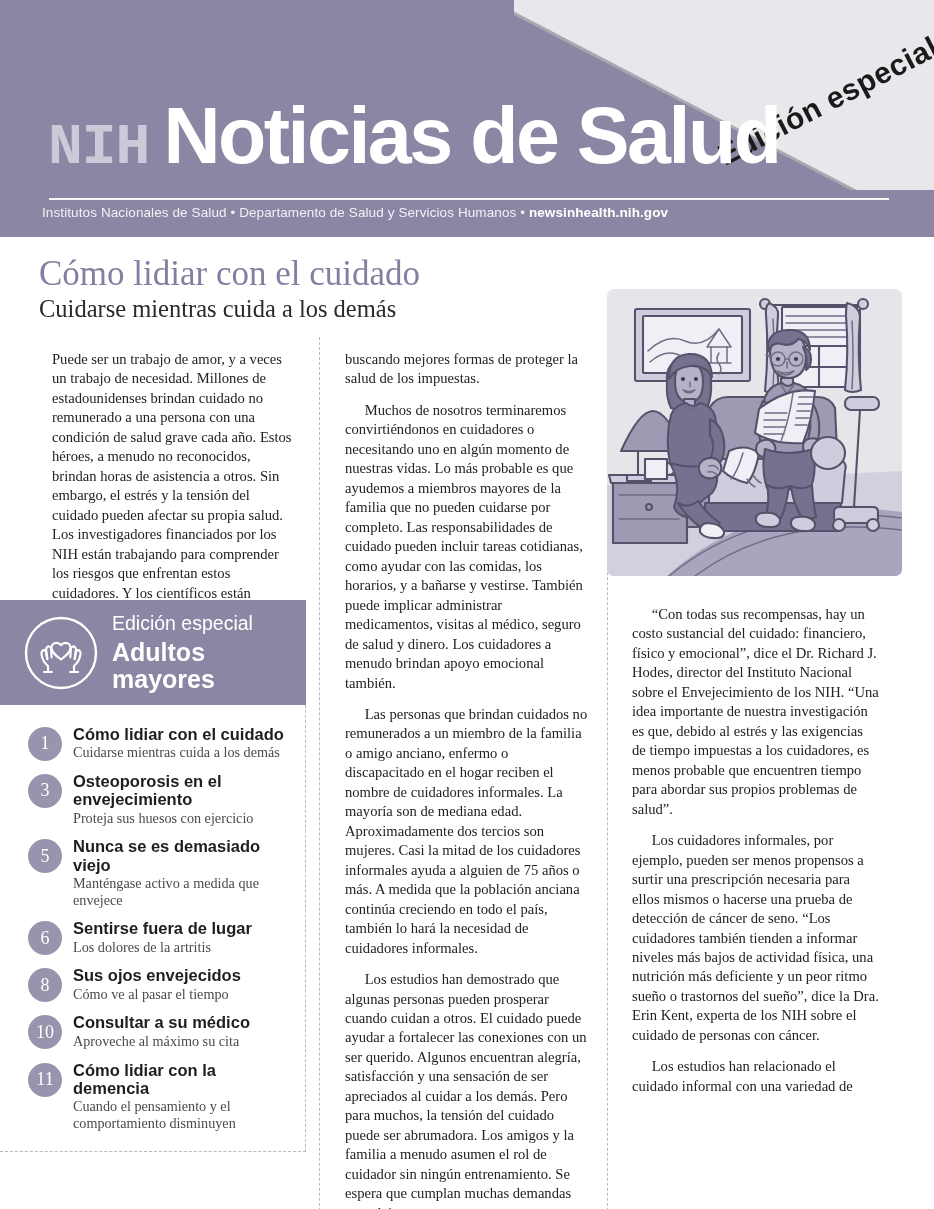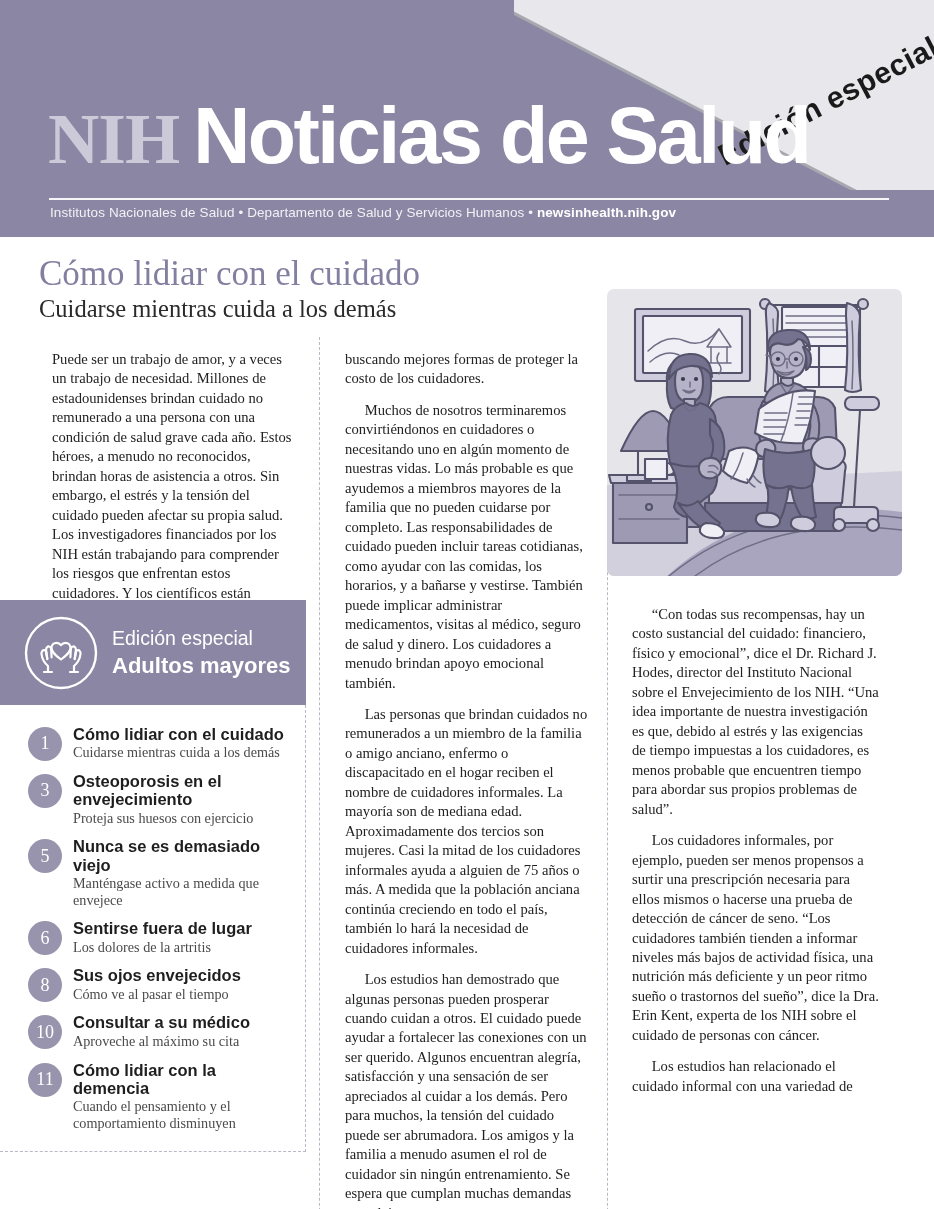--- a/index.html
+++ b/index.html
@@ -65,23 +65,23 @@
 
   .logo-row {
     position: absolute;
     left: 48px;
     top: 100px;
     display: flex;
     align-items: baseline;
     white-space: nowrap;
   }
   .logo-nih {
-    font-family: Liberation Serif, serif;
+    font-family: Liberation Mono, monospace;
     font-weight: bold;
-    font-size: 71px;
+    font-size: 58px;
     line-height: 0.9;
     color: #ccc9d9;
     letter-spacing: -1px;
   }
   .logo-rest {
     font-family: "Liberation Sans", sans-serif;
     font-weight: bold;
     font-size: 79px;
     line-height: 0.9;
     color: #ffffff;
@@ -93,21 +93,21 @@
     position: absolute;
     left: 49px;
     top: 198px;
     width: 840px;
     height: 2px;
     background: #ffffff;
     opacity: 0.92;
   }
   .tagline {
     position: absolute;
-    left: 50px;
+    left: 42px;
     top: 205px;
     font-family: "Liberation Sans", sans-serif;
     font-size: 13.5px;
     color: #f2f1f6;
     letter-spacing: 0.1px;
     white-space: nowrap;
   }
   .tagline b { font-weight: bold; color: #ffffff; }
 
   
@@ -186,21 +186,21 @@
   .toc-head-text { margin-left: 12px; color: #ffffff; }
   .toc-kicker {
     font-family: "Liberation Sans", sans-serif;
     font-size: 19.5px;
     line-height: 1.1;
     color: #ffffff;
   }
   .toc-title {
     font-family: "Liberation Sans", sans-serif;
     font-weight: bold;
-    font-size: 22px;
+    font-size: 25px;
     line-height: 1.06;
     color: #ffffff;
     margin-top: 5px;
   }
 
   .toc-list {
     width: 306px;
     border-left: none;
     border-right: 1px dashed #b9b9c4;
     border-bottom: 1px dashed #b9b9c4;
@@ -287,21 +287,21 @@
     <div class="headline">
       <h1>Cómo lidiar con el cuidado</h1>
       <h2>Cuidarse mientras cuida a los demás</h2>
     </div>
 
     <div class="col col-1">
       <p>Puede ser un trabajo de amor, y a veces un trabajo de necesidad. Millones de estadounidenses brindan cuidado no remunerado a una persona con una condición de salud grave cada año. Estos héroes, a menudo no reconocidos, brindan horas de asistencia a otros. Sin embargo, el estrés y la tensión del cuidado pueden afectar su propia salud. Los investigadores financiados por los NIH están trabajando para comprender los riesgos que enfrentan estos cuidadores. Y los científicos están</p>
     </div>
 
     <div class="col col-2">
-      <p>buscando mejores formas de proteger la costo de los cuidadores.</p>
+      <p>buscando mejores formas de proteger la salud de los impuestas.</p>
       <p class="ind">Muchos de nosotros terminaremos convirtiéndonos en cuidadores o necesitando uno en algún momento de nuestras vidas. Lo más probable es que ayudemos a miembros mayores de la familia que no pueden cuidarse por completo. Las responsabilidades de cuidado pueden incluir tareas cotidianas, como ayudar con las comidas, los horarios, y a bañarse y vestirse. También puede implicar administrar medicamentos, visitas al médico, seguro de salud y dinero. Los cuidadores a menudo brindan apoyo emocional también.</p>
       <p class="ind">Las personas que brindan cuidados no remunerados a un miembro de la familia o amigo anciano, enfermo o discapacitado en el hogar reciben el nombre de cuidadores informales. La mayoría son de mediana edad. Aproximadamente dos tercios son mujeres. Casi la mitad de los cuidadores informales ayuda a alguien de 75 años o más. A medida que la población anciana continúa creciendo en todo el país, también lo hará la necesidad de cuidadores informales.</p>
       <p class="ind">Los estudios han demostrado que algunas personas pueden prosperar cuando cuidan a otros. El cuidado puede ayudar a fortalecer las conexiones con un ser querido. Algunos encuentran alegría, satisfacción y una sensación de ser apreciados al cuidar a los demás. Pero para muchos, la tensión del cuidado puede ser abrumadora. Los amigos y la familia a menudo asumen el rol de cuidador sin ningún entrenamiento. Se espera que cumplan muchas demandas complejas</p>
     </div>
 
     <div class="col col-3">
       <p class="ind">“Con todas sus recompensas, hay un costo sustancial del cuidado: financiero, físico y emocional”, dice el Dr. Richard J. Hodes, director del Instituto Nacional sobre el Envejecimiento de los NIH. “Una idea importante de nuestra investigación es que, debido al estrés y las exigencias de tiempo impuestas a los cuidadores, es menos probable que encuentren tiempo para abordar sus propios problemas de salud”.</p>
       <p class="ind">Los cuidadores informales, por ejemplo, pueden ser menos propensos a surtir una prescripción necesaria para ellos mismos o hacerse una prueba de detección de cáncer de seno. “Los cuidadores también tienden a informar niveles más bajos de actividad física, una nutrición más deficiente y un peor ritmo sueño o trastornos del sueño”, dice la Dra. Erin Kent, experta de los NIH sobre el cuidado de personas con cáncer.</p>
       <p class="ind">Los estudios han relacionado el cuidado informal con una variedad de</p>
     </div>

